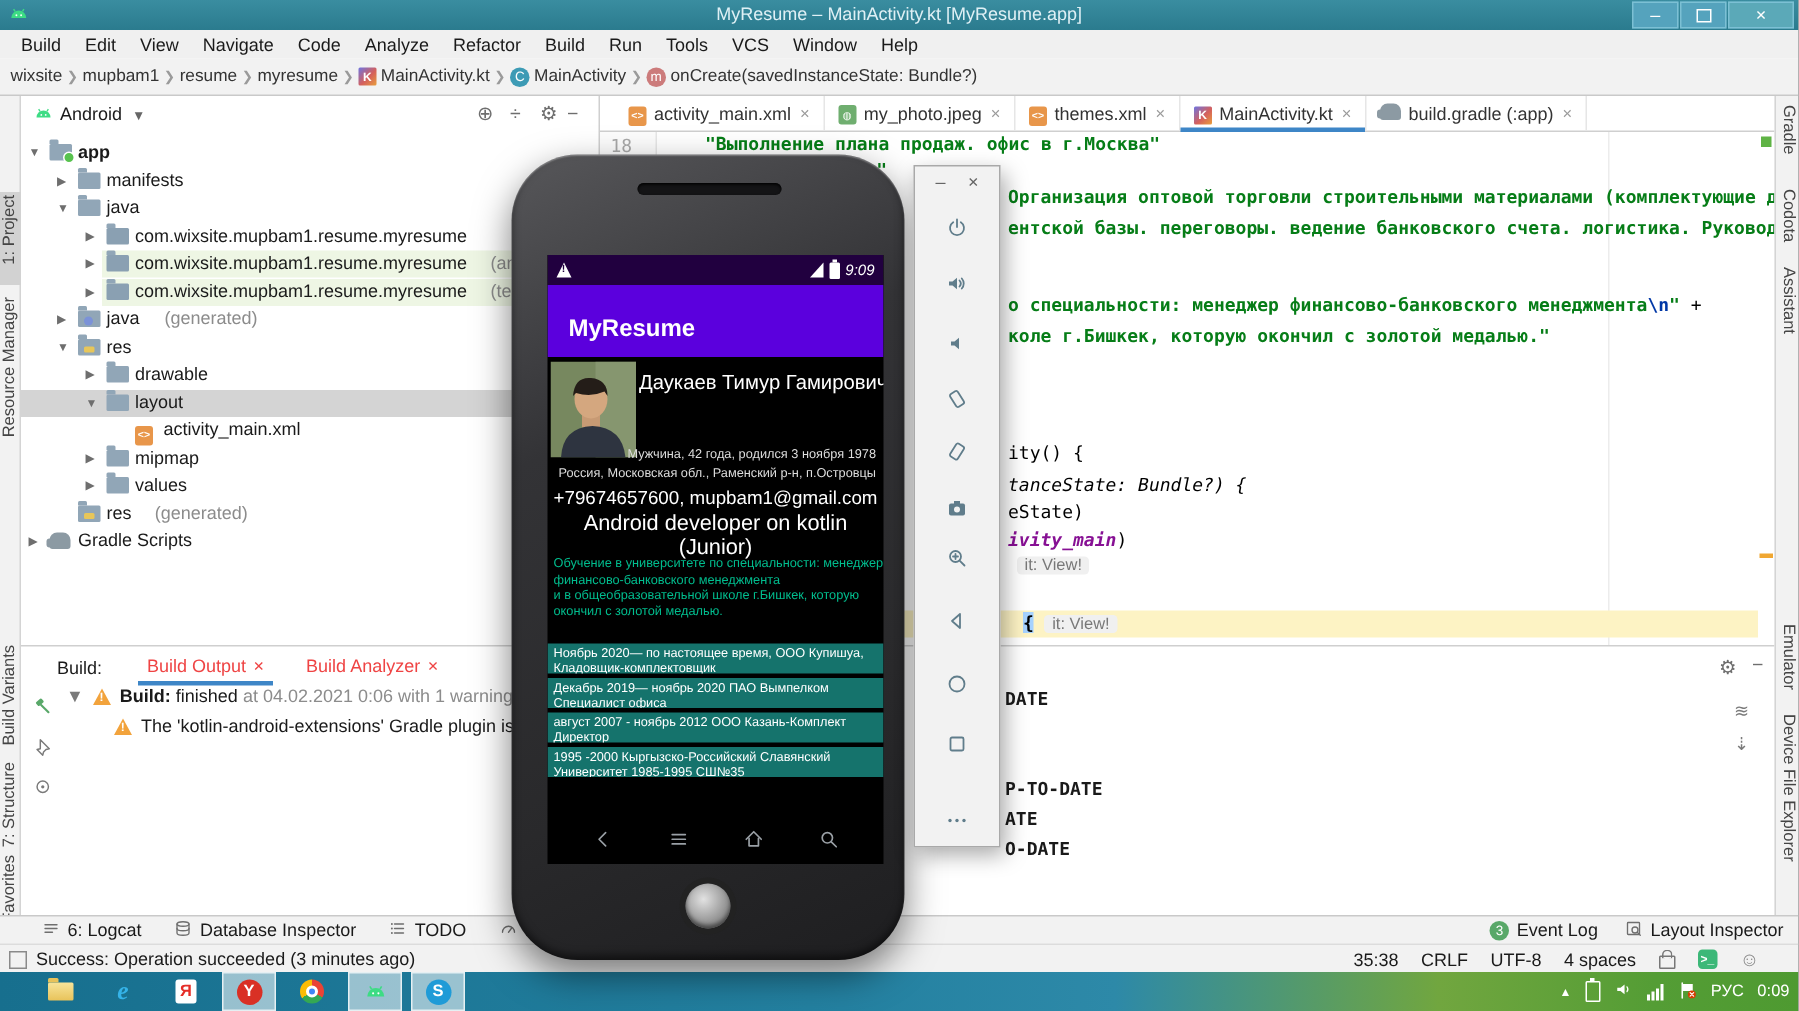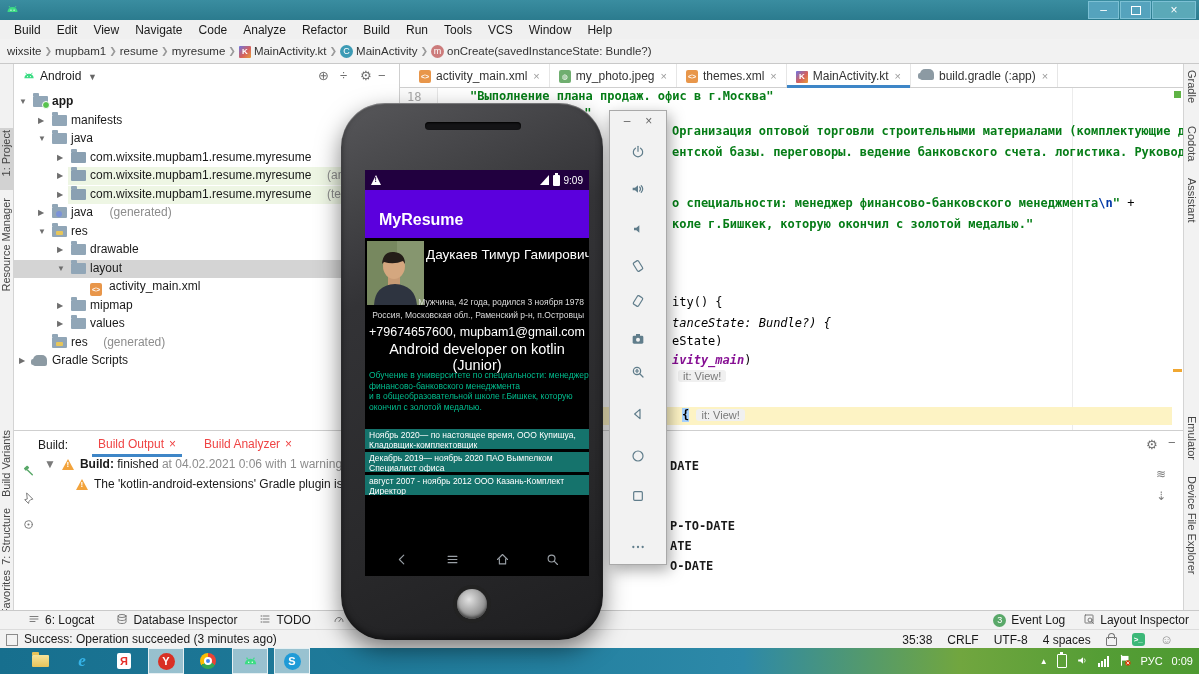--- a/index.html
+++ b/index.html
@@ -174,20 +174,21 @@
 <div id="screen">
 
   <div class="abs titlebar">
     <span class="tb-android"><svg width="15" height="15" viewBox="0 0 24 24">
           <path d="M4 16a8 8 0 0 1 16 0z" fill="#3ddc84"></path>
           <line x1="8" y1="9" x2="6.5" y2="6.5" stroke="#3ddc84" stroke-width="1.5"></line>
           <line x1="16" y1="9" x2="17.5" y2="6.5" stroke="#3ddc84" stroke-width="1.5"></line>
           <circle cx="9.5" cy="13" r="1" fill="#fff"></circle>
           <circle cx="14.5" cy="13" r="1" fill="#fff"></circle>
         </svg></span>
+    <div class="tb-title">MyResume – MainActivity.kt [MyResume.app]</div>
     <div class="win-controls">
       <div class="win-btn">–</div>
       <div class="win-btn">
           <span class="maxsq"></span>
         </div>
       <div class="win-btn close">×</div>
     </div>
   </div>
 
   <div class="abs menubar" id="menubar">
@@ -693,21 +694,21 @@
       <span>РУС</span>
       <span>0:09</span>
     </div>
   </div>
 
   <div class="abs phone">
     <div class="speaker"></div>
     <div class="pscreen">
       <div class="pstatus">
         <span class="ptri"></span>
-        <span style="margin-left:auto;display:flex;align-items:center;gap:4px;">
+        <span style="margin-left:auto;display:flex;align-items:center;gap:4px;font-style:italic;">
           <span class="psig"></span>
           <span class="pbatt"></span>
           <span style="font-size:10px">9:09</span>
         </span>
       </div>
       <div class="pappbar">
         <span>MyResume</span>
       </div>
       <div class="pcontent">
         <span class="photo">
@@ -737,20 +738,24 @@
               <div>Кладовщик-комплектовщик</div>
             </div>
             <div class="pjob">
               <div>Декабрь 2019— ноябрь 2020 ПАО Вымпелком</div>
               <div>Специалист офиса</div>
             </div>
             <div class="pjob">
               <div>август 2007 - ноябрь 2012  ООО Казань-Комплект</div>
               <div>Директор</div>
             </div>
+            <div class="pjob">
+              <div>1995 -2000 Кыргызско-Российский Славянский</div>
+              <div>Университет   1985-1995 СШ№35</div>
+            </div>
           </div>
         <div class="pnav" id="pnav">
             <span><svg width="15" height="15" viewBox="0 0 24 24" fill="none" stroke="#607d8b" stroke-width="1.8" stroke-linecap="round" stroke-linejoin="round">
                 <path d="M14 5l-7 7 7 7" stroke="#9aa0a6"></path>
               </svg></span>
             <span><svg width="15" height="15" viewBox="0 0 24 24" fill="none" stroke="#607d8b" stroke-width="1.8" stroke-linecap="round" stroke-linejoin="round">
                 <line x1="5" y1="7" x2="19" y2="7" stroke="#9aa0a6"></line>
                 <line x1="5" y1="12" x2="19" y2="12" stroke="#9aa0a6"></line>
                 <line x1="5" y1="17" x2="19" y2="17" stroke="#9aa0a6"></line>
               </svg></span>

